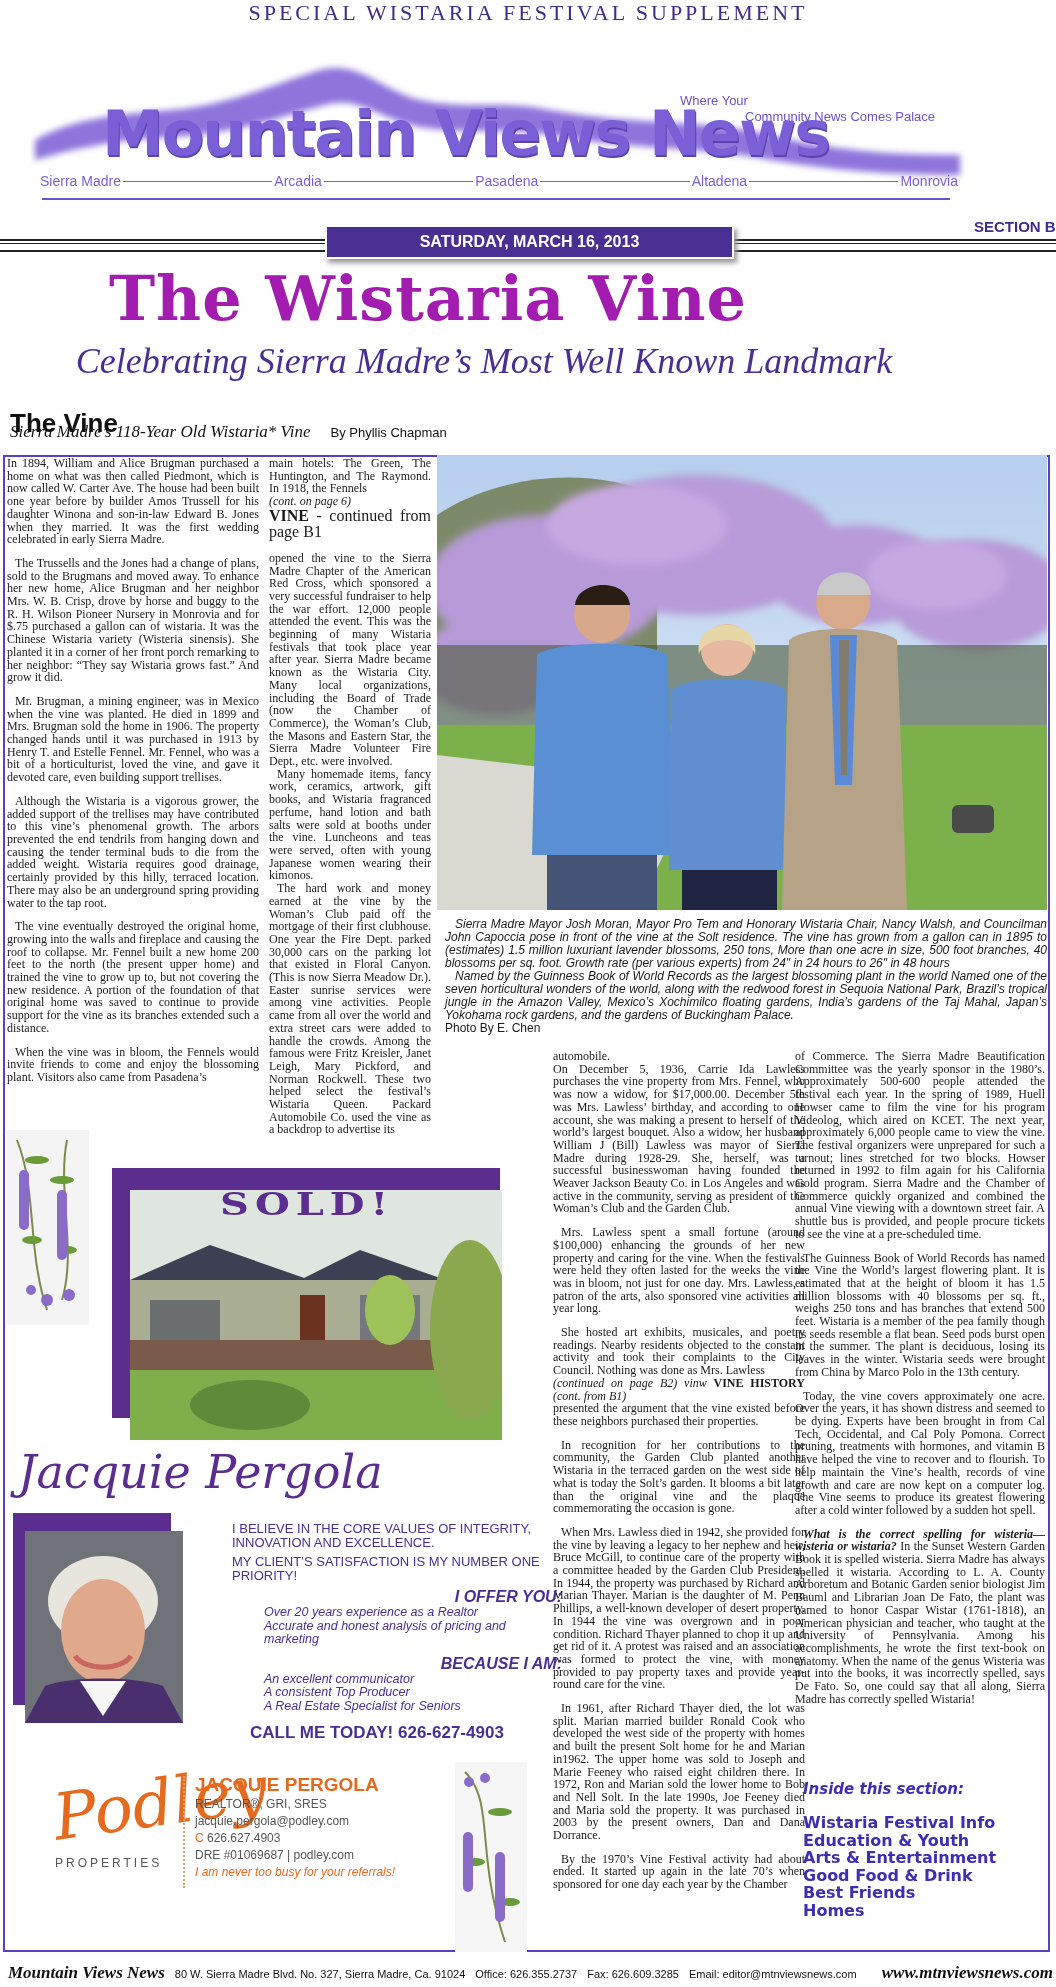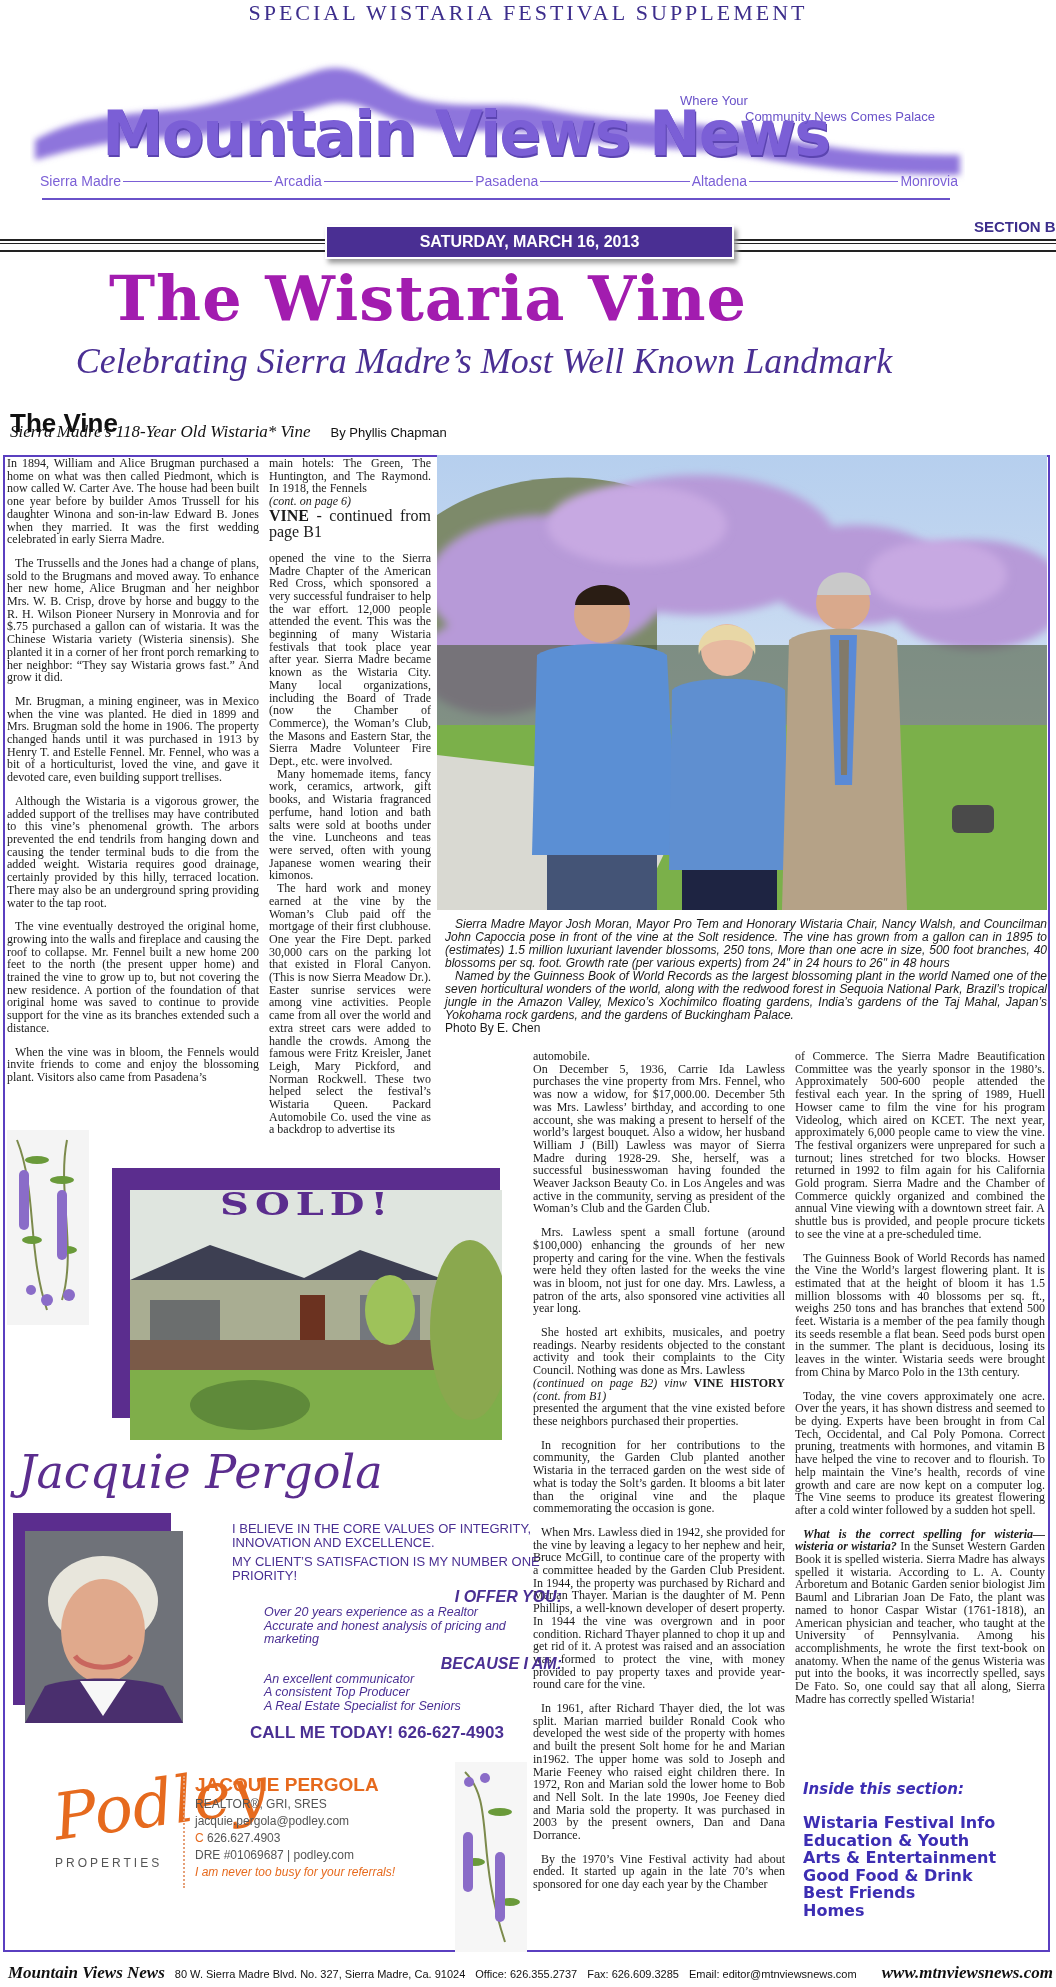--- a/index.html
+++ b/index.html
@@ -26,21 +26,21 @@
   .frame { left:3px; top:455px; width:1047px; height:1497px; border:2px solid #5a3fc0; border-right-color:#5a3fc0; box-sizing:border-box; }
   .col { font-size:12px; line-height:12.7px; text-align:justify; }
   .col p { margin:0 0 11px 0; text-indent:8px; }
   .col p.noind { text-indent:0; }
   .col1 { left:7px; top:457px; width:252px; }
   .col2 { left:269px; top:457px; width:162px; }
   .photo { left:437px; top:455px; width:610px; height:455px; overflow:hidden; }
   .caption { left:445px; top:918px; width:602px; font-family:"Liberation Sans", sans-serif; font-style:italic; font-size:12px; line-height:13px; text-align:justify; }
   .caption p { margin:0; text-indent:10px; }
   .caption .credit { font-style:normal; text-indent:0; }
-  .col3 { left:533px; top:1050px; width:252px; }
+  .col3 { left:553px; top:1050px; width:252px; }
   .col4 { left:795px; top:1050px; width:250px; }
   .inside { left:803px; top:1780px; font-family:"DejaVu Sans", sans-serif; color:#3d2eb3; }
   .inside .ih { font-style:italic; font-weight:bold; font-size:15px; margin-bottom:16px; }
   .inside .ii { font-weight:bold; font-size:16px; line-height:17.5px; }
   .wis-left { left:7px; top:1130px; width:82px; height:195px; }
   .sold-wrap { left:112px; top:1168px; width:390px; height:272px; }
   .sold-bar { position:absolute; left:0; top:0; width:388px; height:250px; background:#5b2d8e; }
   .sold-img { position:absolute; left:18px; top:22px; width:372px; height:250px; overflow:hidden; }
   .sold-text { position:absolute; left:108px; top:12px; font-family:"DejaVu Serif", serif; font-weight:bold; font-size:40px; color:#5b2d8e; letter-spacing:6px; transform:scaleY(0.8); }
   .script { left:18px; top:1445px; font-family:"DejaVu Serif", serif; font-style:italic; font-size:46px; color:#5b2d8e; }

